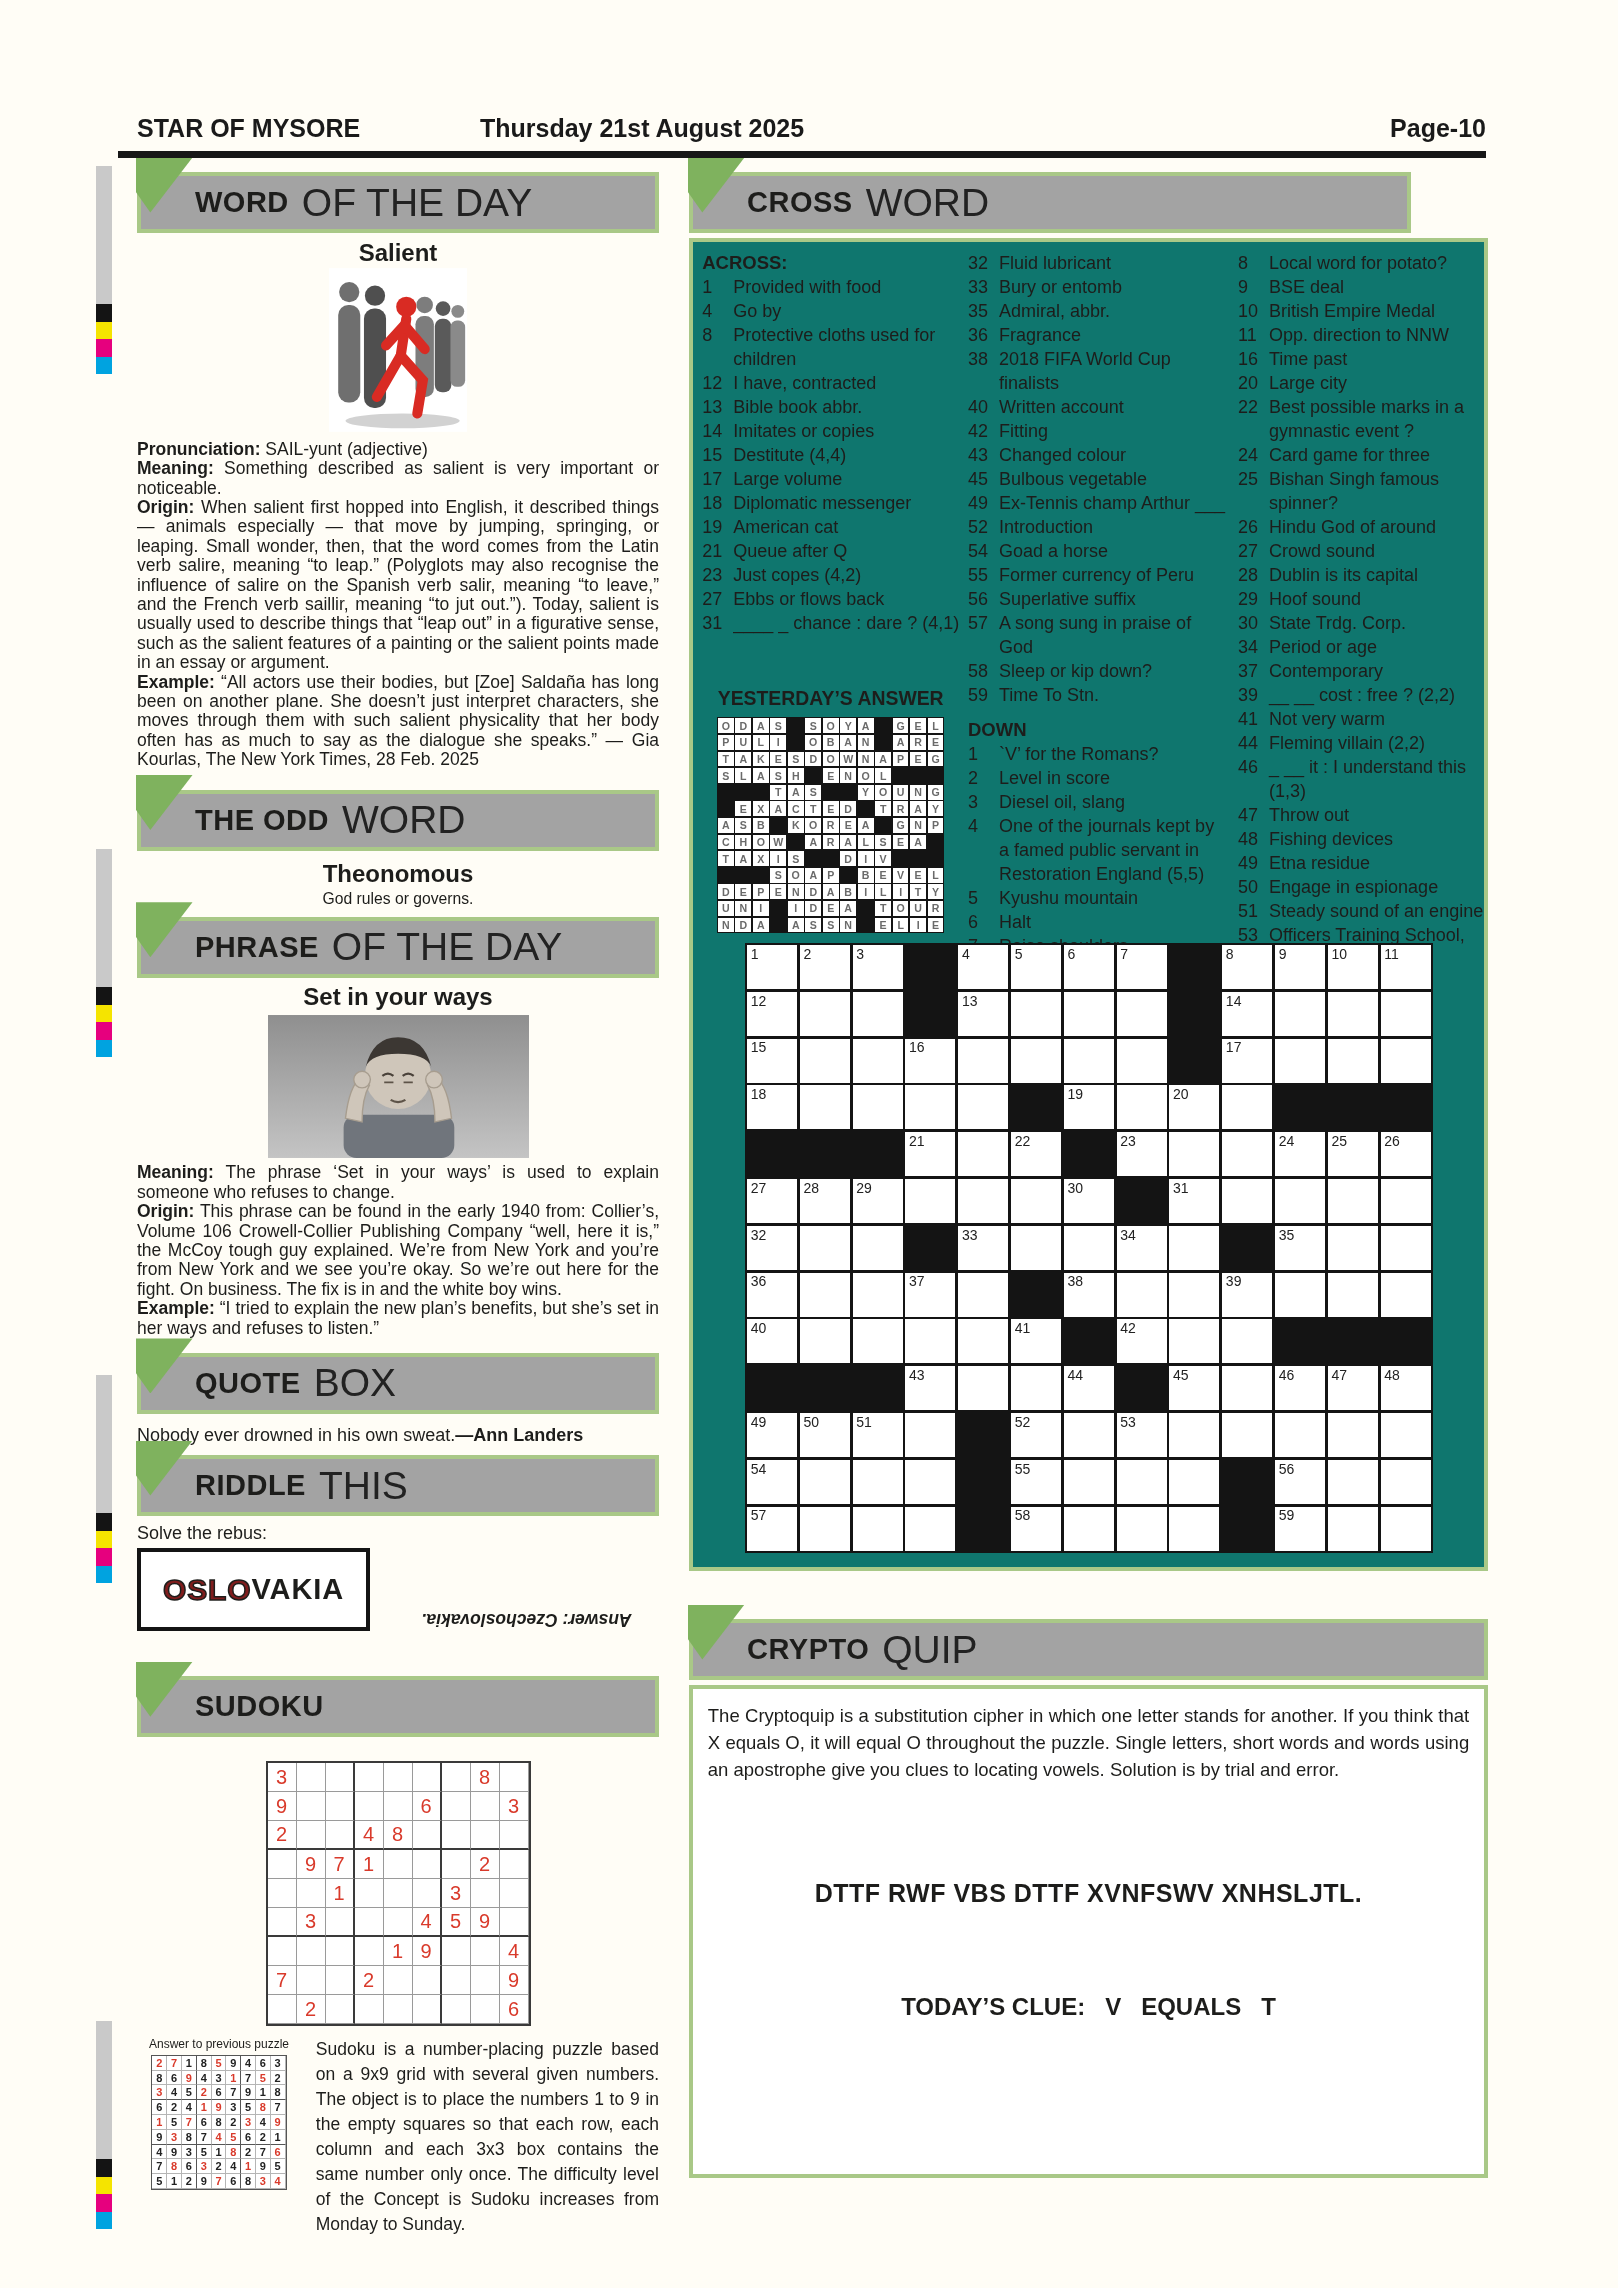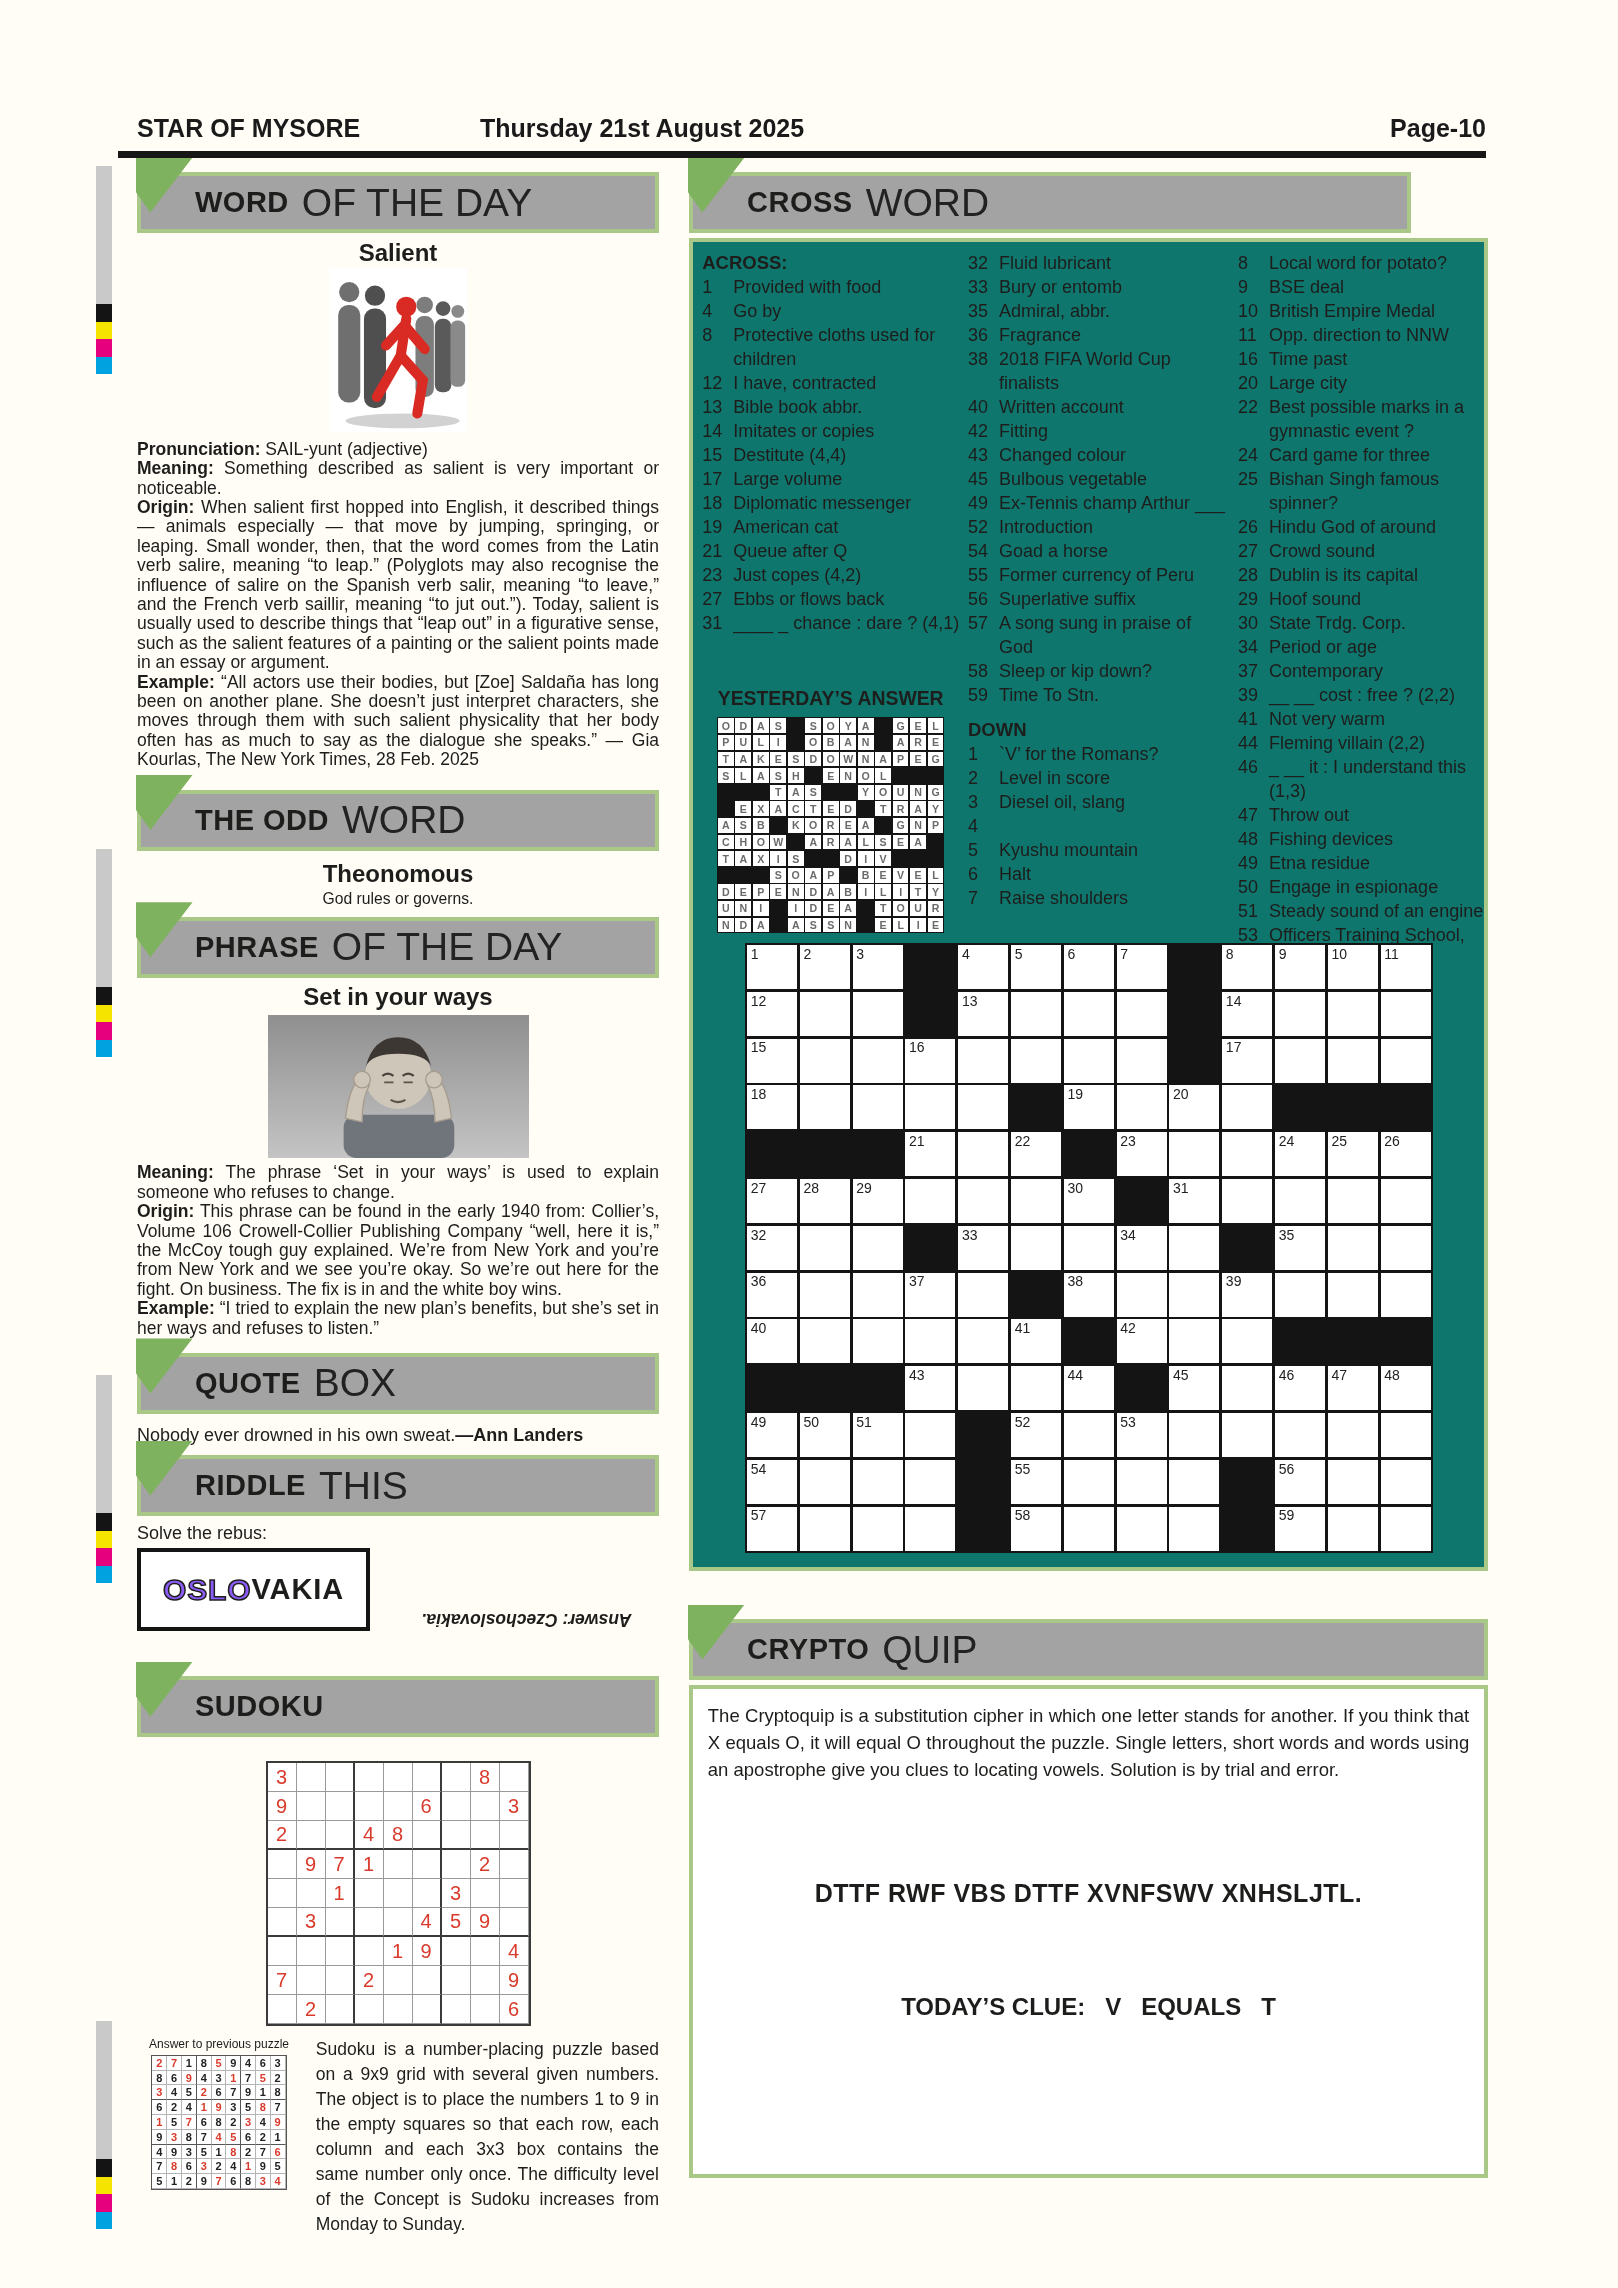--- a/index.html
+++ b/index.html
@@ -40,21 +40,21 @@
   .body-text{font-size:17.5px;line-height:19.4px;text-align:justify;margin:7.4px 0 0;}
   .body-text p{margin:0;}
   .body-text b{font-weight:700;}
   .photo{display:block;margin:1.8px auto 0;}
   .quote-line{font-size:18px;margin:11px 0 0;}
   .quote-line b{font-weight:700;}
   .prompt{font-size:18px;margin:7.4px 0 0;}
   .riddle-row{position:relative;height:89px;margin-top:3.7px;}
   .rebus-box{position:absolute;left:0;top:0;width:233px;height:83px;border:4.6px solid #141414;
     background:#fff;display:flex;align-items:center;justify-content:center;}
-  .rebus-deco{font-size:30px;font-weight:900;letter-spacing:0.9px;color:#8b5cf6;
+  .rebus-deco{font-size:30px;font-weight:900;letter-spacing:0.9px;color:#7f1d1d;
     -webkit-text-stroke:1.5px #1d1d1b;}
   .rebus-plain{font-size:29px;font-weight:700;letter-spacing:0.9px;}
   .answer-upside{position:absolute;left:251px;bottom:7.4px;width:277px;text-align:center;
     transform:rotate(180deg);font-style:italic;font-weight:700;font-size:17.5px;}
 
   
   .sudoku{display:grid;grid-template-columns:repeat(9,29px);grid-auto-rows:29px;
     border:2.8px solid #3a3a3a;width:fit-content;margin:24px auto 0;background:#fff;}
   .scell{border-right:0.9px solid #9a9a9a;border-bottom:0.9px solid #9a9a9a;
     display:flex;align-items:center;justify-content:center;
@@ -600,20 +600,21 @@
           <div class="clue">
             <span class="cn">2</span>
             <span class="ct">Level in score</span>
           </div>
           <div class="clue">
             <span class="cn">3</span>
             <span class="ct">Diesel oil, slang</span>
           </div>
           <div class="clue">
             <span class="cn">4</span>
+            <span class="ct">One of the journals kept by a famed public servant in Restoration England (5,5)</span>
           </div>
           <div class="clue">
             <span class="cn">5</span>
             <span class="ct">Kyushu mountain</span>
           </div>
           <div class="clue">
             <span class="cn">6</span>
             <span class="ct">Halt</span>
           </div>
           <div class="clue">

